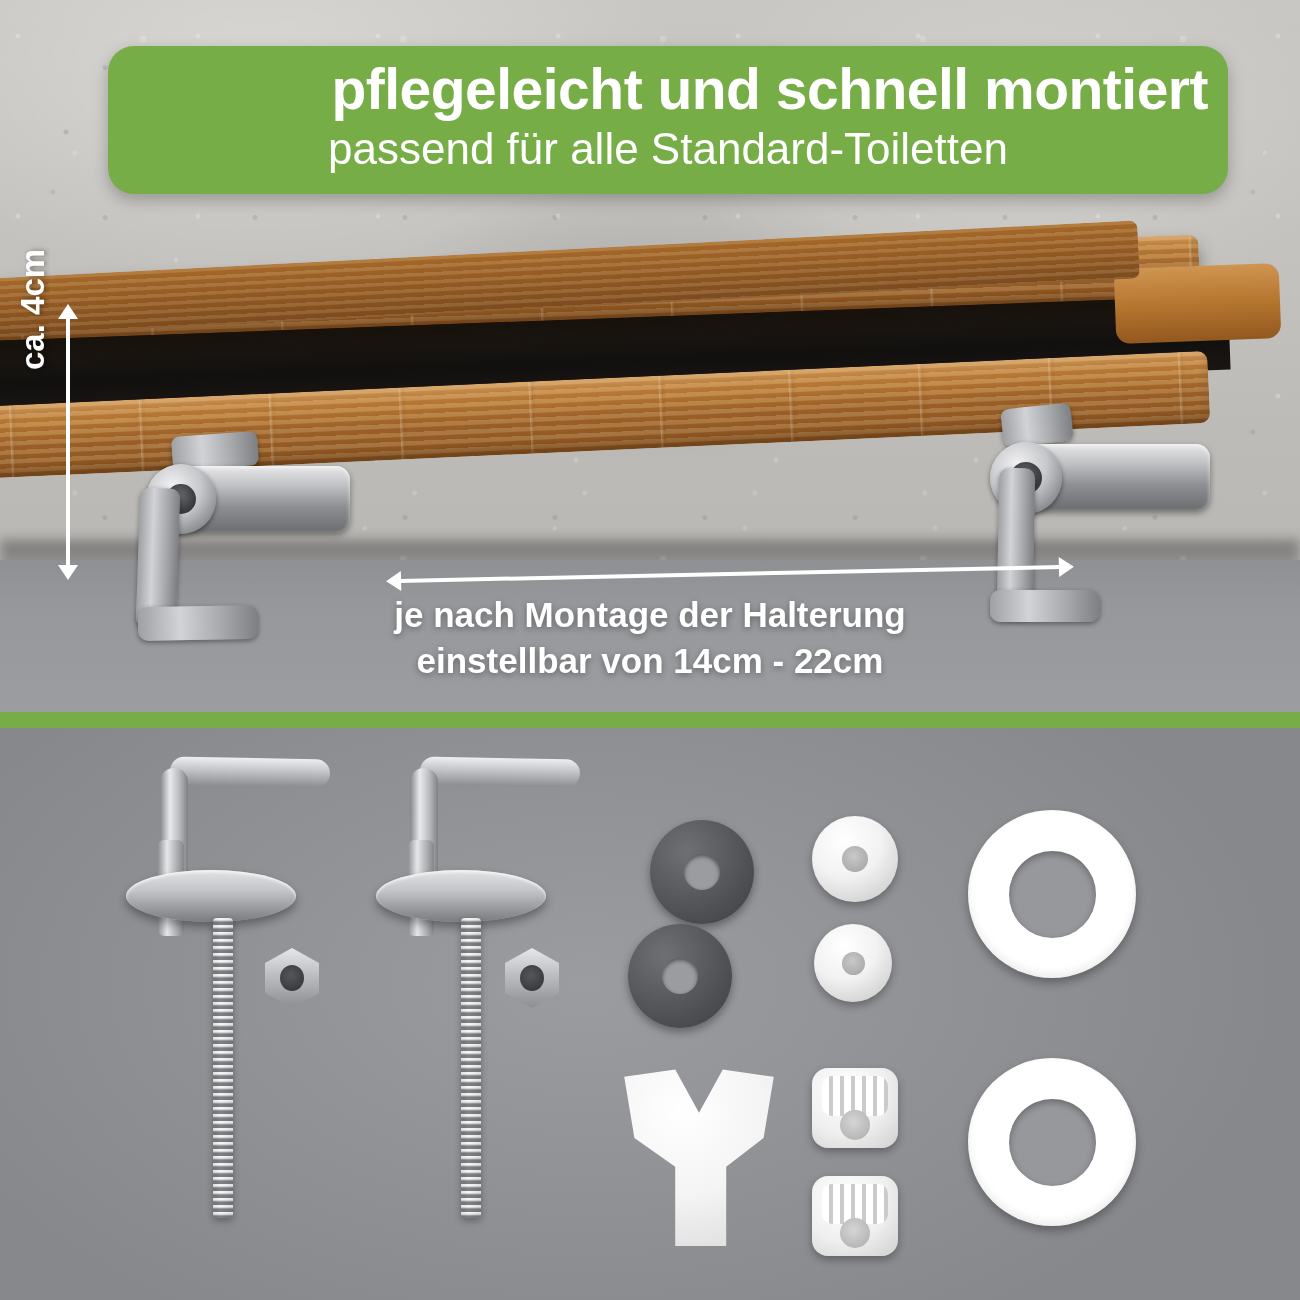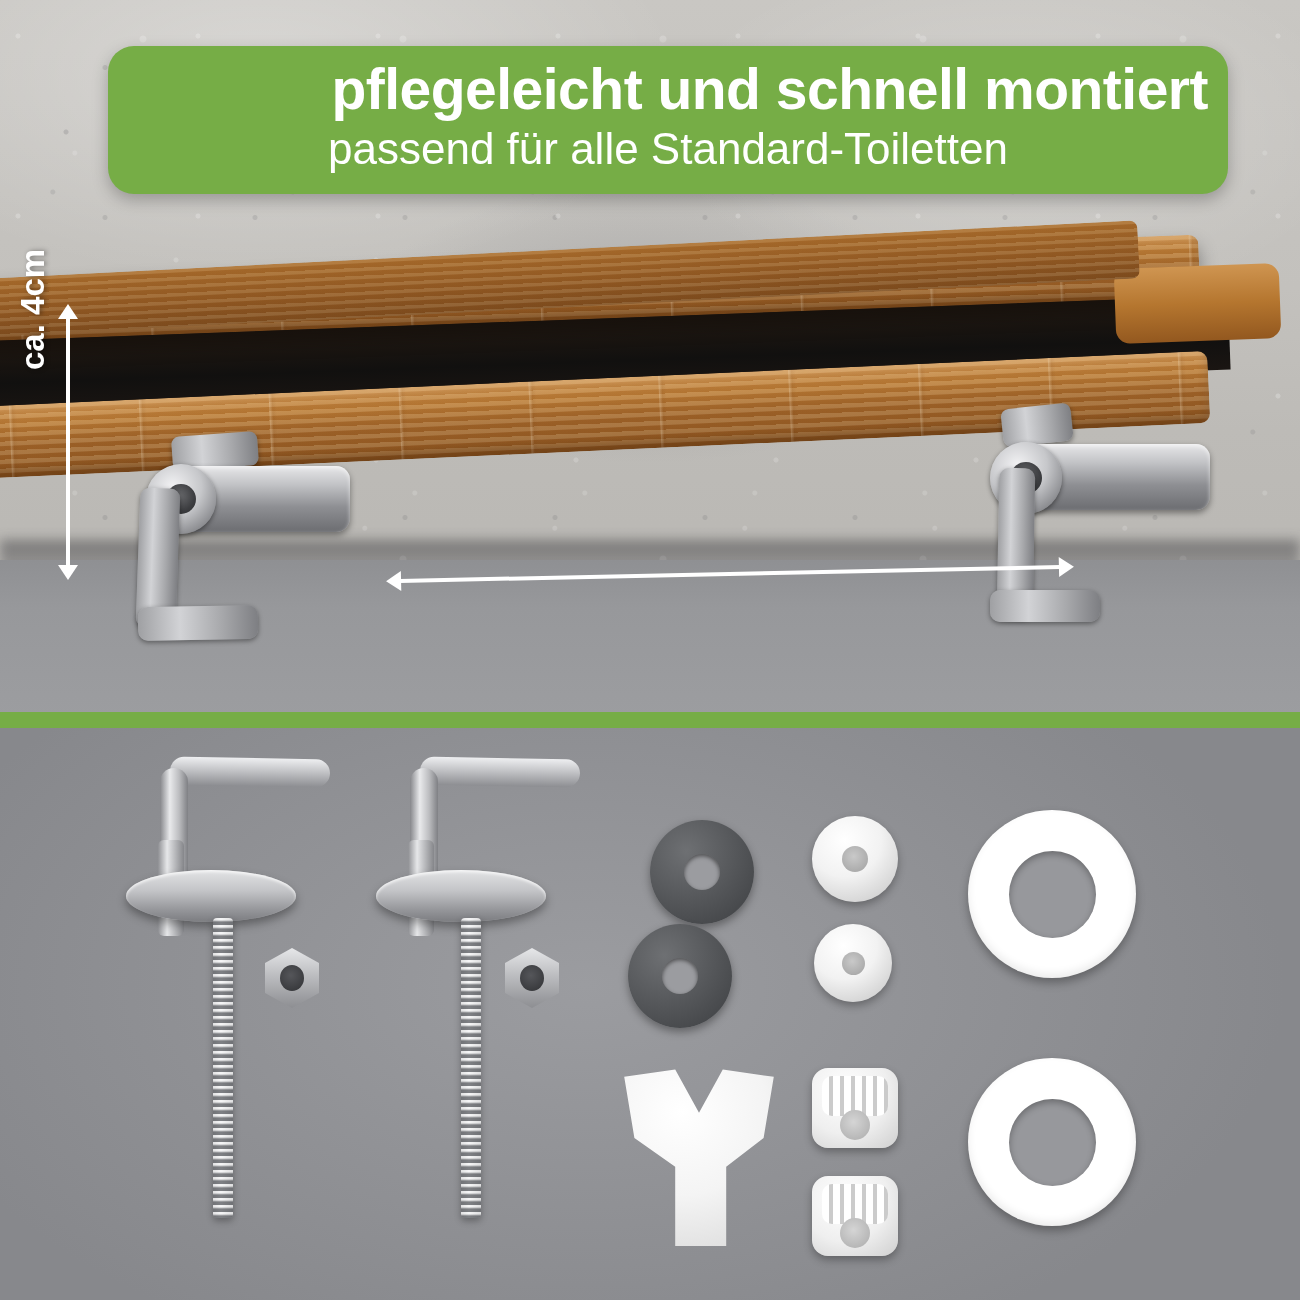--- a/index.html
+++ b/index.html
@@ -427,20 +427,22 @@
         <div class="hinge-strap" style="left:1038px; top:130px; width:36px; height:150px; border-radius:10px; transform:rotate(1deg);"></div>
         <div class="hinge-strap" style="left:1030px; top:252px; width:110px; height:32px; border-radius:10px;"></div>
       </div>
     </div>
 
     <div class="arrow-v"></div>
     <div class="label-vert">ca. 4cm</div>
 
     <div class="arrow-h"></div>
     <div class="caption-h">
+      <div>je nach Montage der Halterung</div>
+      <div>einstellbar von 14cm - 22cm</div>
     </div>
 
     <div class="badge">
       <div class="badge-line1">pflegeleicht und schnell montiert</div>
       <div class="badge-line2">passend für alle Standard-Toiletten</div>
     </div>
   </div>
 
   <div class="divider"></div>
 

